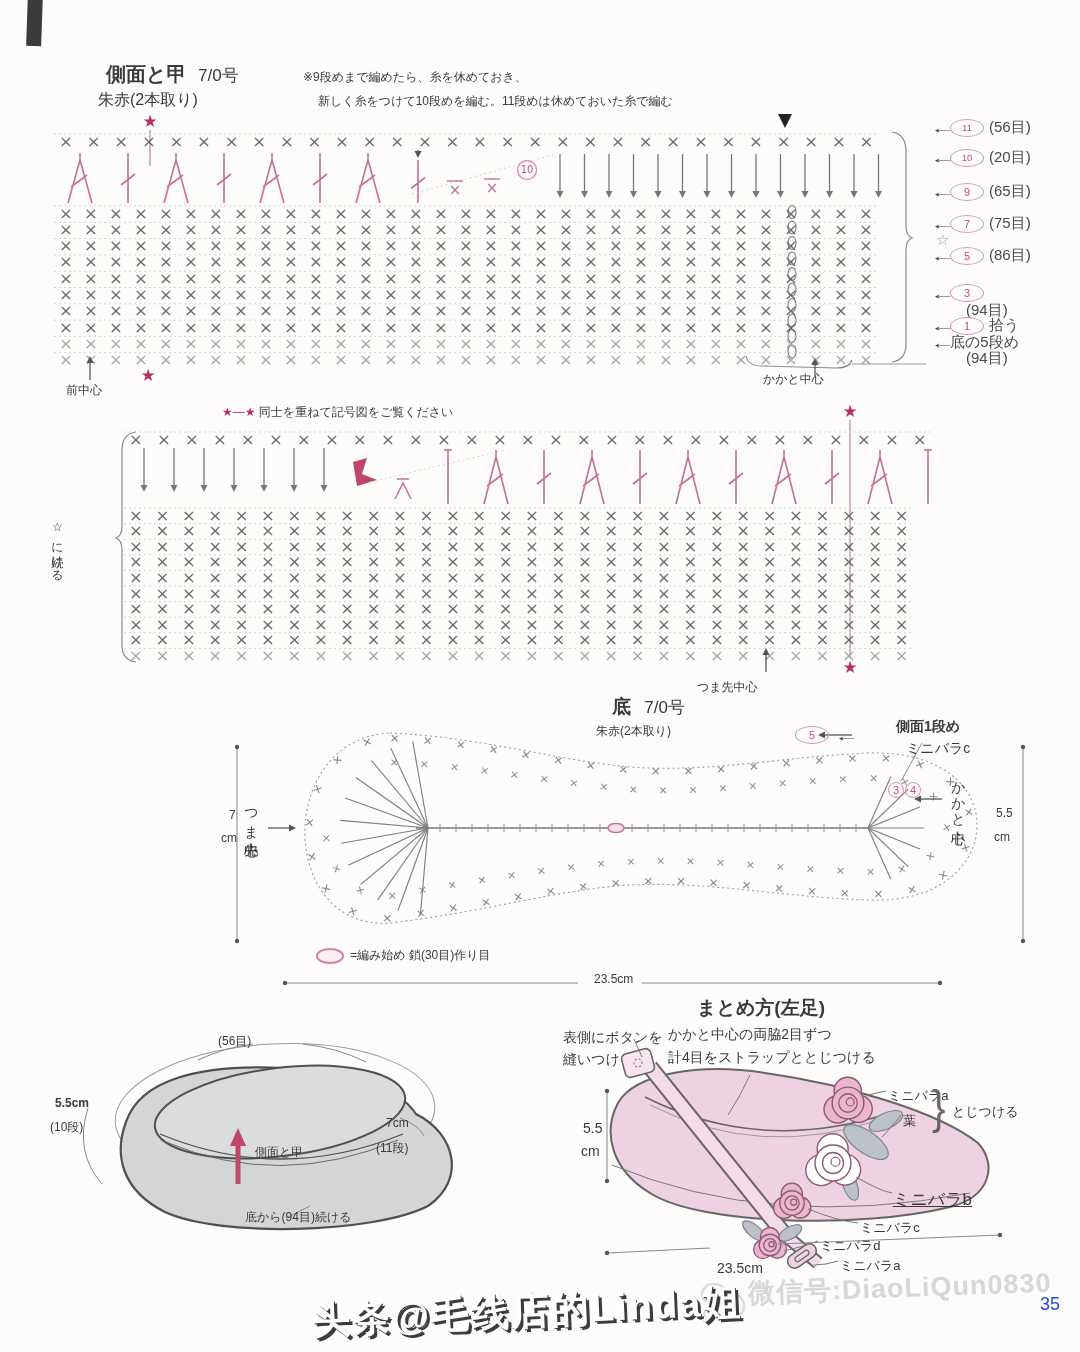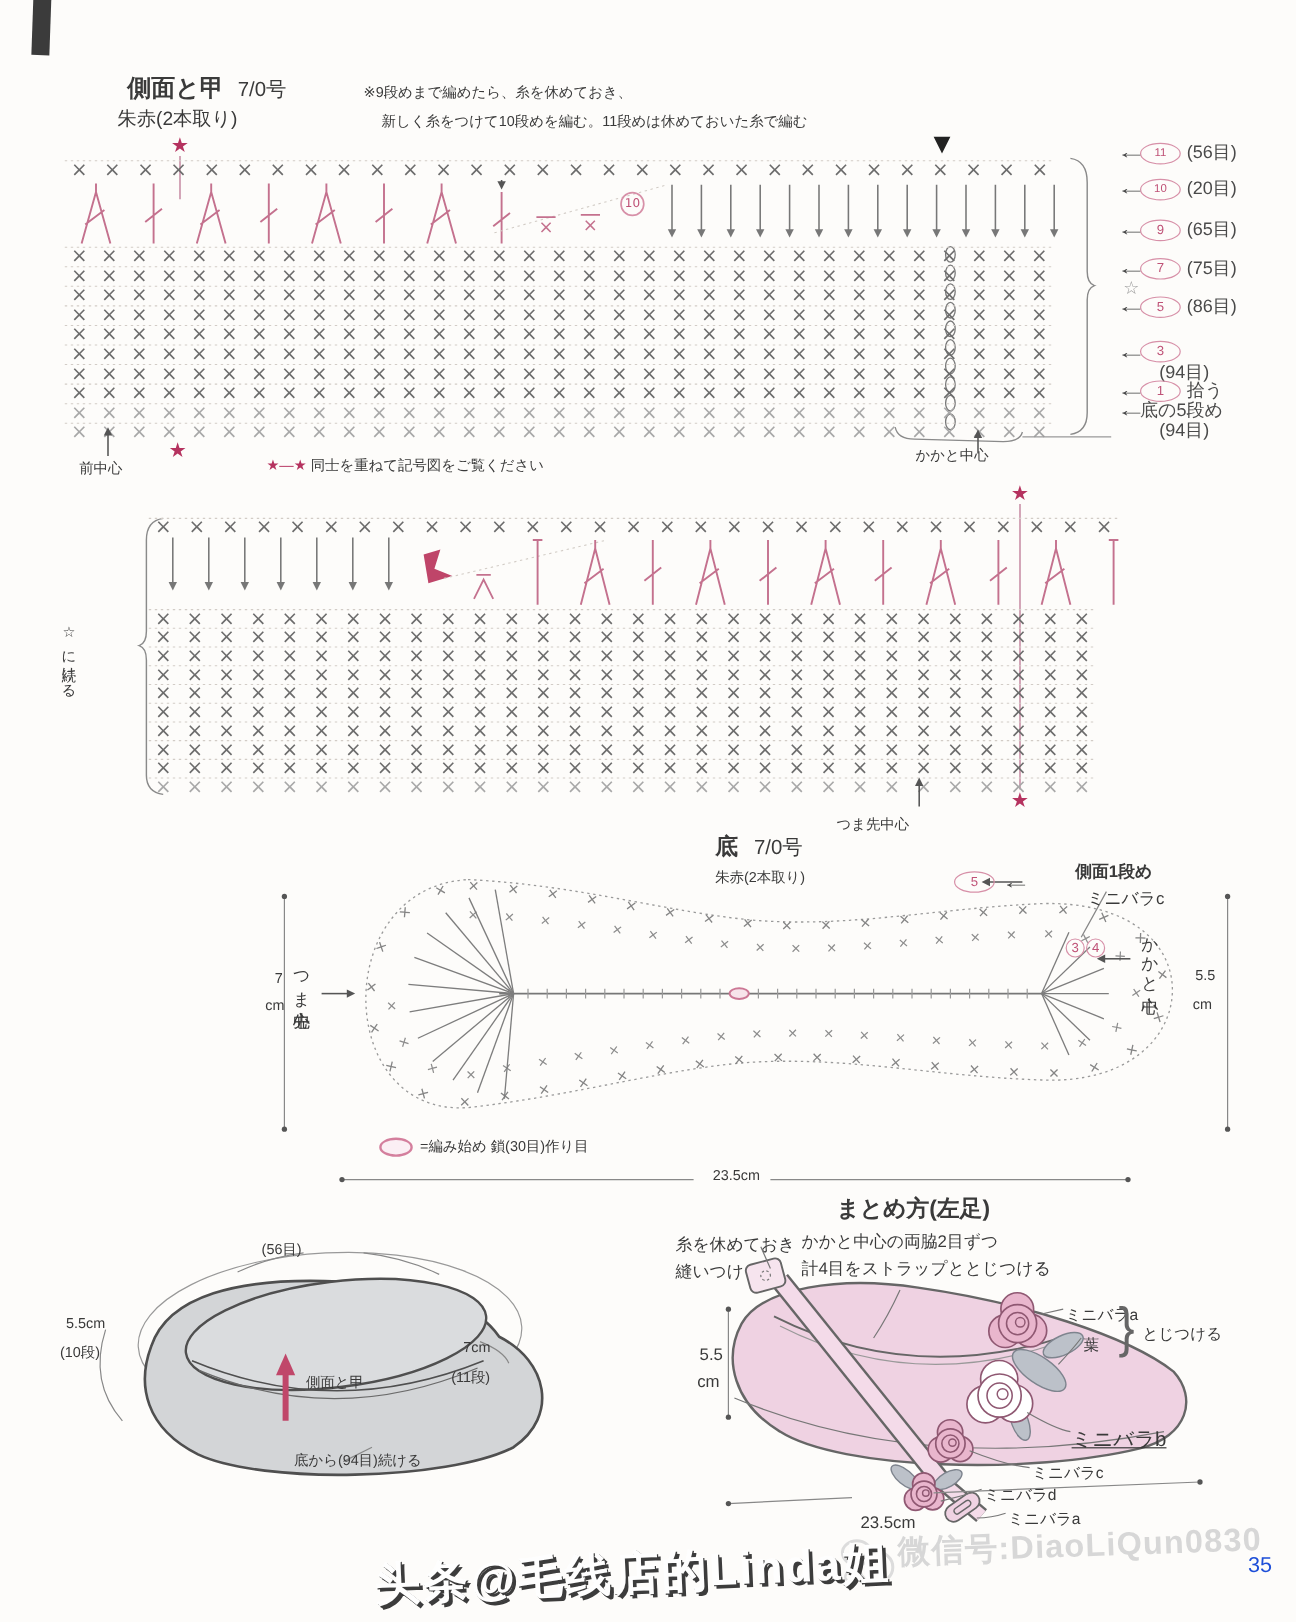--- a/index.html
+++ b/index.html
@@ -521,21 +521,21 @@
       <span class="rl-txt">拾う</span>
     </div>
     <div class="rl" style="top: 333px; left: 0px;">
       <span class="rl-arrow">←</span>
       <span class="rl-txt">底の5段め</span>
     </div>
     <div class="rl" style="top: 349px; left: 36px;">
       <span class="rl-txt">(94目)</span>
     </div>
   </div>
-<div class="lbl" style="left:222px;top:381px;text-align:right;">
+<div class="lbl" style="left:222px;top:405px;text-align:right;">
   <span class="starred">★—★</span>
   <span>同士を重ねて記号図をご覧ください</span>
 </div>
 
 <div class="svgbox" id="chart2-box" style="left:40px;top:402px;width:910px;height:300px;"><svg width="910" height="300" viewBox="0 0 910 300">
       <path d="M 96,30 Q 82,32 82,48 L 82,124 Q 82,134 76,136 Q 82,138 82,148 L 82,244 Q 82,258 96,260" fill="none" stroke="#8a8a8a" stroke-width="1.2"></path>
       <text x="810" y="10" font-size="17" fill="#b5325f" text-anchor="middle" dominant-baseline="middle" font-family="DejaVu Sans, sans-serif">★</text>
       <line x1="810" y1="18" x2="810" y2="256" stroke="#cf9cb0" stroke-width="1.5"></line>
       <text x="810" y="266" font-size="17" fill="#b5325f" text-anchor="middle" dominant-baseline="middle" font-family="DejaVu Sans, sans-serif">★</text>
       <line x1="84" y1="30" x2="892" y2="30" stroke="#d2ccc6" stroke-width="0.9" stroke-dasharray="2 3"></line>
@@ -905,21 +905,21 @@
       <text x="782.4" y="254.4" font-size="16.5" fill="#a8a8a8" text-anchor="middle" dominant-baseline="middle" font-family="DejaVu Sans, sans-serif">×</text>
       <text x="808.8" y="254.4" font-size="16.5" fill="#a8a8a8" text-anchor="middle" dominant-baseline="middle" font-family="DejaVu Sans, sans-serif">×</text>
       <text x="835.1999999999999" y="254.4" font-size="16.5" fill="#a8a8a8" text-anchor="middle" dominant-baseline="middle" font-family="DejaVu Sans, sans-serif">×</text>
       <text x="861.5999999999999" y="254.4" font-size="16.5" fill="#a8a8a8" text-anchor="middle" dominant-baseline="middle" font-family="DejaVu Sans, sans-serif">×</text>
       <line x1="726" y1="270" x2="726" y2="252" stroke="#555" stroke-width="1.3"></line>
       <polygon points="722.5,253 729.5,253 726,246" fill="#555"></polygon>
     </svg></div>
 <div class="lbl vert" style="left:50px;top:520px;height:140px;">☆に続ける</div>
 <div class="lbl" style="left:697px;top:680px;">つま先中心</div>
 
-<div class="lbl bold" style="left:596px;top:696px;font-size:19px;">
+<div class="lbl bold" style="left:612px;top:696px;font-size:19px;">
   <span>底</span>
   <span style="font-weight:normal;font-size:17px;margin-left:8px;">7/0号</span>
 </div>
 <div class="lbl" style="left:596px;top:724px;">朱赤(2本取り)</div>
 <div class="svgbox" id="sole-box" style="left:180px;top:695px;width:900px;height:315px;"><svg width="900" height="315" viewBox="0 0 900 315" xmlns:xlink="http://www.w3.org/1999/xlink">
       <defs>
         <path id="ringA" d="M 210,48 C 295,52 380,74 450,80 C 530,86 600,70 688,68 C 755,66 785,98 785,130 C 785,162 755,196 688,194 C 600,192 530,177 450,182 C 380,186 295,206 210,218 C 110,224 108,54 210,48"></path>
         <path id="ringB" d="M 210,72 C 290,74 380,94 450,99 C 530,104 600,90 688,88 C 738,87 762,108 762,130 C 762,152 738,174 688,172 C 600,170 530,158 450,162 C 380,166 290,182 210,196 C 132,200 130,70 210,72"></path>
       </defs>
       <path d="M 210,38 C 300,42 380,66 450,72 C 530,78 600,62 688,58 C 762,56 797,92 797,130 C 797,168 762,208 688,205 C 600,202 530,186 450,190 C 380,194 300,218 210,228 C 98,236 95,44 210,38 Z" fill="none" stroke="#9a9a9a" stroke-width="1.1" stroke-dasharray="2 3"></path>
@@ -1020,29 +1020,29 @@
       <path d="M 112,112 Q 232,162 355,112" fill="none" stroke="#4f4f4f" stroke-width="1.3"></path>
       <path d="M 118,120 Q 232,168 350,118" fill="none" stroke="#6a6a6a" stroke-width="1"></path>
       <line x1="190" y1="162" x2="190" y2="122" stroke="#c0476a" stroke-width="5"></line>
       <polygon points="182,124 198,124 190,106" fill="#c0476a"></polygon>
       <path d="M 205,22 Q 175,26 150,38 M 255,22 Q 290,26 318,40" fill="none" stroke="#888" stroke-width="1"></path>
       <path d="M 40,86 Q 26,130 54,162" fill="none" stroke="#888" stroke-width="1"></path>
       <path d="M 352,96 Q 372,104 376,114" fill="none" stroke="#888" stroke-width="1"></path>
       <path d="M 238,196 L 262,184" fill="none" stroke="#888" stroke-width="1"></path>
     </svg></div>
 <div class="lbl" style="left:218px;top:1034px;">(56目)</div>
-<div class="lbl" style="left:55px;top:1096px;">5.5cm</div>
+<div class="lbl" style="left:55px;top:1096px;font-weight:bold;">5.5cm</div>
 <div class="lbl" style="left:50px;top:1120px;">(10段)</div>
 <div class="lbl" style="left:386px;top:1116px;">7cm</div>
 <div class="lbl" style="left:376px;top:1141px;">(11段)</div>
 <div class="lbl" style="left:255px;top:1145px;">側面と甲</div>
 <div class="lbl" style="left:245px;top:1210px;">底から(94目)続ける</div>
 
 <div class="lbl bold" style="left:697px;top:997px;font-size:19px;">まとめ方(左足)</div>
-<div class="lbl" style="left:563px;top:1029px;font-size:14px;">糸を休めておき</div>
+<div class="lbl" style="left:563px;top:1029px;font-size:14px;">表側にボタンを</div>
 <div class="lbl" style="left:563px;top:1051px;font-size:14px;">縫いつける</div>
 <div class="lbl" style="left:668px;top:1026px;font-size:14px;">かかと中心の両脇2目ずつ</div>
 <div class="lbl" style="left:668px;top:1049px;font-size:14px;">計4目をストラップととじつける</div>
 <div class="svgbox" id="pinkshoe-box" style="left:550px;top:1035px;width:530px;height:260px;"><svg width="530" height="260" viewBox="0 0 530 260">
       <path d="M 68,68 C 85,38 150,28 215,38 C 300,50 390,78 428,108 C 448,130 440,162 400,172 C 310,194 150,190 100,158 C 62,135 52,98 68,68 Z" fill="#efd2e2" stroke="#666" stroke-width="2"></path>
       <path d="M 95,62 Q 210,120 340,78" fill="none" stroke="#666" stroke-width="1.5"></path>
       <path d="M 100,70 Q 210,126 332,84" fill="none" stroke="#999" stroke-width="1"></path>
       <path d="M 62,130 Q 220,196 420,158" fill="none" stroke="#777" stroke-width="1"></path>
       <line x1="100" y1="32" x2="235" y2="200" stroke="#666" stroke-width="17"></line>
       <line x1="100" y1="32" x2="235" y2="200" stroke="#f4dbe9" stroke-width="13"></line>

